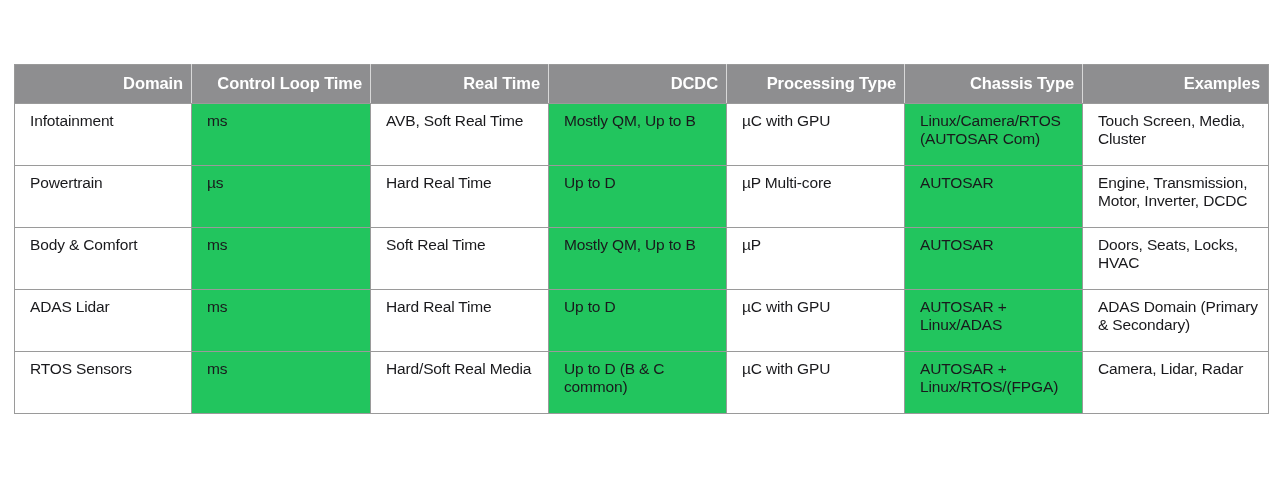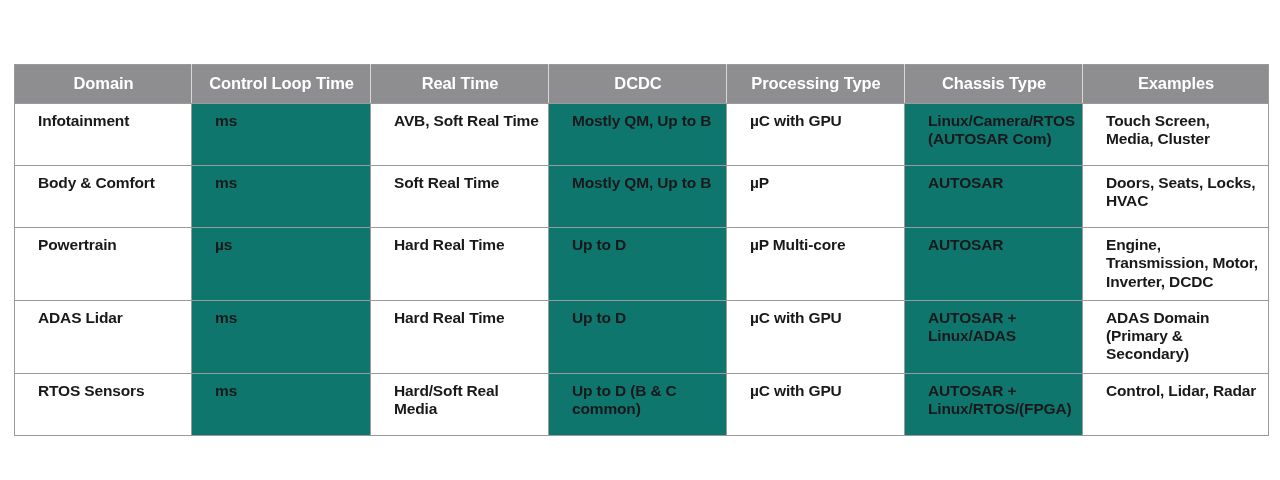--- a/index.html
+++ b/index.html
@@ -32,45 +32,45 @@
   table.domain-table col.c3 { width: 178px; }
   table.domain-table col.c4 { width: 178px; }
   table.domain-table col.c5 { width: 178px; }
   table.domain-table col.c6 { width: 186px; }
 
   thead th {
     background: #8e8e90;
     color: #ffffff;
     font-weight: bold;
     font-size: 16.5px;
-    text-align: center;
+    text-align: right;
     padding: 9px 8px 10px 9px;
     border-right: 1px solid #d8d8d8;
     border-bottom: 1px solid #9a9a9a;
     letter-spacing: -0.1px;
     white-space: nowrap;
     vertical-align: middle;
   }
   thead th:last-child { border-right: none; }
 
   tbody td {
     font-size: 15.5px;
     color: #19191c;
-    font-weight: bold;
+    font-weight: normal;
     vertical-align: top;
-    padding: 8px 9px 9px 23px;
+    padding: 8px 9px 9px 15px;
     border-right: 1px solid #9a9a9a;
     border-bottom: 1px solid #9a9a9a;
     line-height: 1.18;
     letter-spacing: -0.15px;
   }
   tbody td:last-child { border-right: none; }
   tbody tr:last-child td { border-bottom: none; }
 
-  tbody td.shade { background: #0f766e; margin-left: 38px; }
+  tbody td.shade { background: #22c55e; margin-left: 38px; }
   tbody td.plain { background: #ffffff; }
 
   tbody tr.tall td { height: 44px; }
   tbody tr.short td { height: 20px; }
 </style>
 </head>
 <body>
 
 <div id="table-wrap">
   <table class="domain-table">
@@ -98,50 +98,50 @@
       <tr class="tall">
         <td class="plain">Infotainment</td>
         <td class="shade">ms</td>
         <td class="plain">AVB, Soft Real Time</td>
         <td class="shade">Mostly QM, Up to B</td>
         <td class="plain">µC with GPU</td>
         <td class="shade">Linux/Camera/RTOS (AUTOSAR Com)</td>
         <td class="plain">Touch Screen, Media, Cluster</td>
       </tr>
       <tr class="tall">
+        <td class="plain">Powertrain</td>
+        <td class="shade">µs</td>
+        <td class="plain">Hard Real Time</td>
+        <td class="shade">Up to D</td>
+        <td class="plain">µP Multi-core</td>
+        <td class="shade">AUTOSAR</td>
+        <td class="plain">Engine, Transmission, Motor, Inverter, DCDC</td>
+      </tr>
+      <tr class="tall">
         <td class="plain">Body &amp; Comfort</td>
         <td class="shade">ms</td>
         <td class="plain">Soft Real Time</td>
         <td class="shade">Mostly QM, Up to B</td>
         <td class="plain">µP</td>
         <td class="shade">AUTOSAR</td>
         <td class="plain">Doors, Seats, Locks, HVAC</td>
-      </tr>
-      <tr class="tall">
-        <td class="plain">Powertrain</td>
-        <td class="shade">µs</td>
-        <td class="plain">Hard Real Time</td>
-        <td class="shade">Up to D</td>
-        <td class="plain">µP Multi-core</td>
-        <td class="shade">AUTOSAR</td>
-        <td class="plain">Engine, Transmission, Motor, Inverter, DCDC</td>
       </tr>
       <tr class="tall">
         <td class="plain">ADAS Lidar</td>
         <td class="shade">ms</td>
         <td class="plain">Hard Real Time</td>
         <td class="shade">Up to D</td>
         <td class="plain">µC with GPU</td>
         <td class="shade">AUTOSAR + Linux/ADAS</td>
         <td class="plain">ADAS Domain (Primary &amp; Secondary)</td>
       </tr>
       <tr class="tall">
         <td class="plain">RTOS Sensors</td>
         <td class="shade">ms</td>
         <td class="plain">Hard/Soft Real Media</td>
         <td class="shade">Up to D (B &amp; C common)</td>
         <td class="plain">µC with GPU</td>
         <td class="shade">AUTOSAR + Linux/RTOS/(FPGA)</td>
-        <td class="plain">Control, Lidar, Radar</td>
+        <td class="plain">Camera, Lidar, Radar</td>
       </tr>
     </tbody>
   </table>
 </div>
 
 </body></html>

